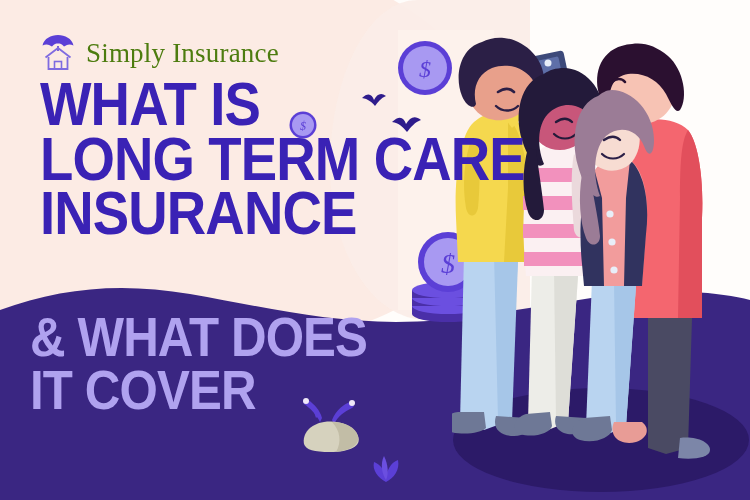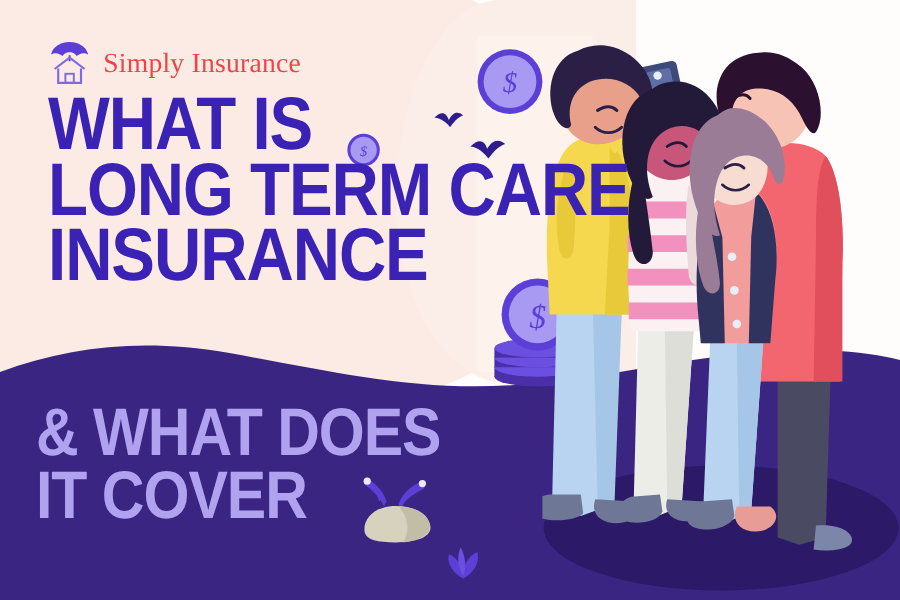--- a/index.html
+++ b/index.html
@@ -27,32 +27,32 @@
     position:absolute;left:398px;top:30px;width:96px;height:280px;
     background:#FDF2EC;
   }
   
   .wave{position:absolute;left:0;bottom:0;width:750px;height:230px;}
   
   .logo{position:absolute;left:38px;top:33px;display:flex;align-items:center;gap:8px;z-index:40;}
   .logo-mark{width:40px;height:40px;display:block;}
   .logo-text{
     font-family:"Liberation Serif", serif;
-    font-size:23px;color:#ef4444;letter-spacing:.2px;white-space:nowrap;
+    font-size:27px;color:#4d7c0f;letter-spacing:.2px;white-space:nowrap;
   }
   
   .headline{position:absolute;left:40px;top:78px;z-index:35;}
   .hl-line{
     font-family:"Liberation Sans Narrow","Liberation Sans", sans-serif;
     font-weight:bold;color:#3A22B5;
     font-size:62px;line-height:.85;letter-spacing:-1px;
     transform:scaleX(.88);transform-origin:left center;
     white-space:nowrap;margin-bottom:2px;
   }
-  .sub{position:absolute;left:30px;top:335px;z-index:35;}
+  .sub{position:absolute;left:30px;top:312px;z-index:35;}
   .sub-line{
     font-family:"Liberation Sans Narrow","Liberation Sans", sans-serif;
     font-weight:bold;color:#B0A2EF;
     font-size:56px;line-height:.88;letter-spacing:-1px;
     transform:scaleX(.88);transform-origin:left center;
     white-space:nowrap;margin-bottom:4px;
   }
   
   .coin-sm{position:absolute;left:394px;top:37px;z-index:25;}
   .coin-mini{position:absolute;left:288px;top:110px;z-index:25;}

